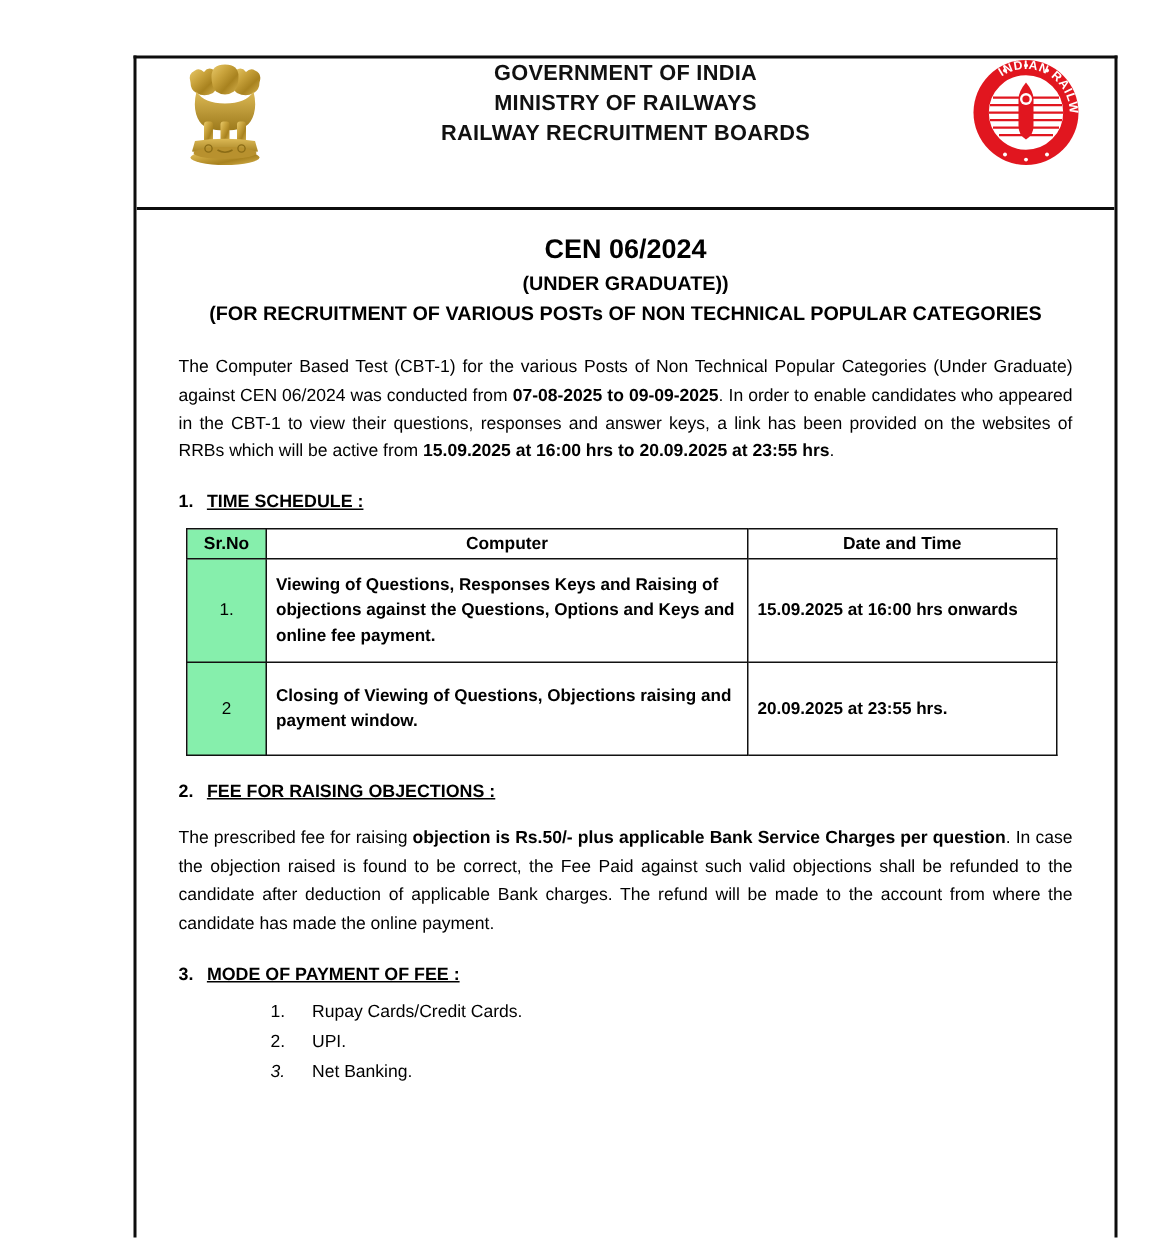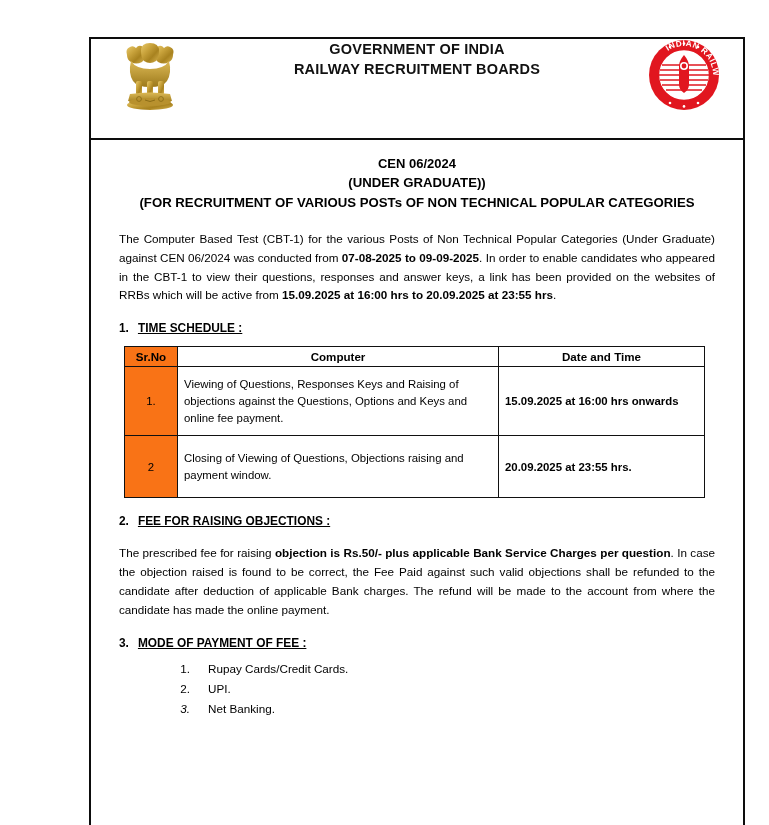--- a/index.html
+++ b/index.html
@@ -65,21 +65,21 @@
   }
 
   
   .body-area {
     padding: 10px 22px 0 22px;
   }
 
   .cen-line {
     text-align: center;
     font-weight: bold;
-    font-size: 13px;
+    font-size: 18px;
     margin-top: 6px;
   }
   .subtitle {
     text-align: center;
     font-weight: bold;
     font-size: 13.2px;
     line-height: 1.5;
     margin-top: 2px;
   }
   .notice-title {
@@ -126,24 +126,24 @@
     padding: 4px 6px;
     vertical-align: middle;
     font-size: 11.4px;
   }
   table.sched th {
     text-align: center;
     font-weight: bold;
     font-size: 11.6px;
     padding: 3px 4px;
   }
-  th.c-sr, td.c-sr { width: 44px; text-align: center; background: #f97316; }
+  th.c-sr, td.c-sr { width: 44px; text-align: center; background: #86efac; }
   th.c-act { width: 312px; }
   th.c-dt  { width: 197px; }
-  td.c-act { line-height: 1.5; padding: 7px 9px; }
+  td.c-act { line-height: 1.5; padding: 7px 9px; font-weight: bold; }
   td.c-dt  { text-align: left; font-weight: bold; font-size: 12.3px; }
   tr.r1 td { height: 60px; }
   tr.r2 td { height: 53px; }
   td.c-sr { font-size: 11.8px; }
 
   
   ol.paylist {
     margin: 10px 0 0 0;
     padding-left: 55px;
     font-size: 11.7px;
@@ -206,20 +206,21 @@
 
           <circle cx="16" cy="60" r="2.4" fill="none" stroke="#8b6c16" stroke-width="0.9"></circle>
           <circle cx="38" cy="60" r="2.4" fill="none" stroke="#8b6c16" stroke-width="0.9"></circle>
           <path d="M22 61 q5 3 10 0" fill="none" stroke="#8b6c16" stroke-width="1"></path>
         </svg>
       </span>
     </div>
 
     <div class="header-title-cell">
       <div>GOVERNMENT OF INDIA</div>
+      <div>MINISTRY OF RAILWAYS</div>
       <div>RAILWAY RECRUITMENT BOARDS</div>
     </div>
 
     <div class="railway-cell">
       <span>
         <svg width="72" height="72" viewBox="0 0 72 72" aria-hidden="true">
           <circle cx="36" cy="36" r="35" fill="#e1161f"></circle>
           <circle cx="36" cy="36" r="25.5" fill="#ffffff"></circle>
           <circle cx="36" cy="36" r="25.5" fill="none" stroke="#e1161f" stroke-width="1.4"></circle>
 

